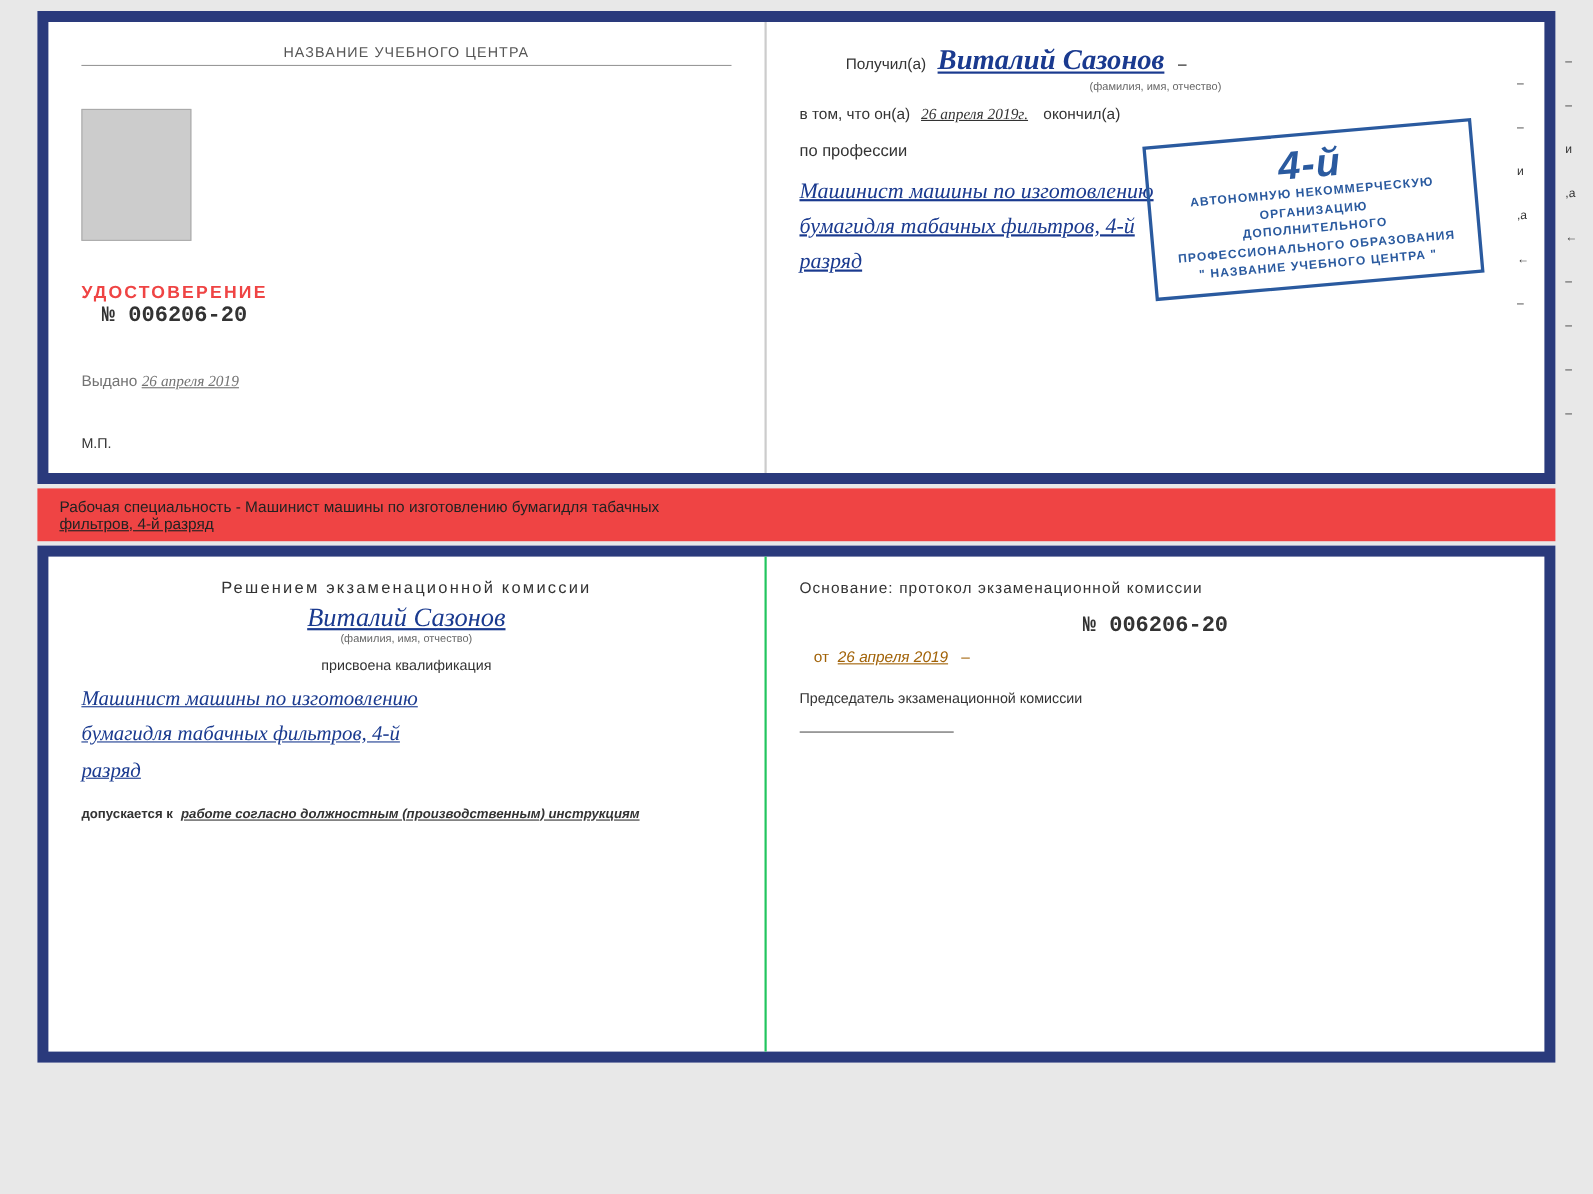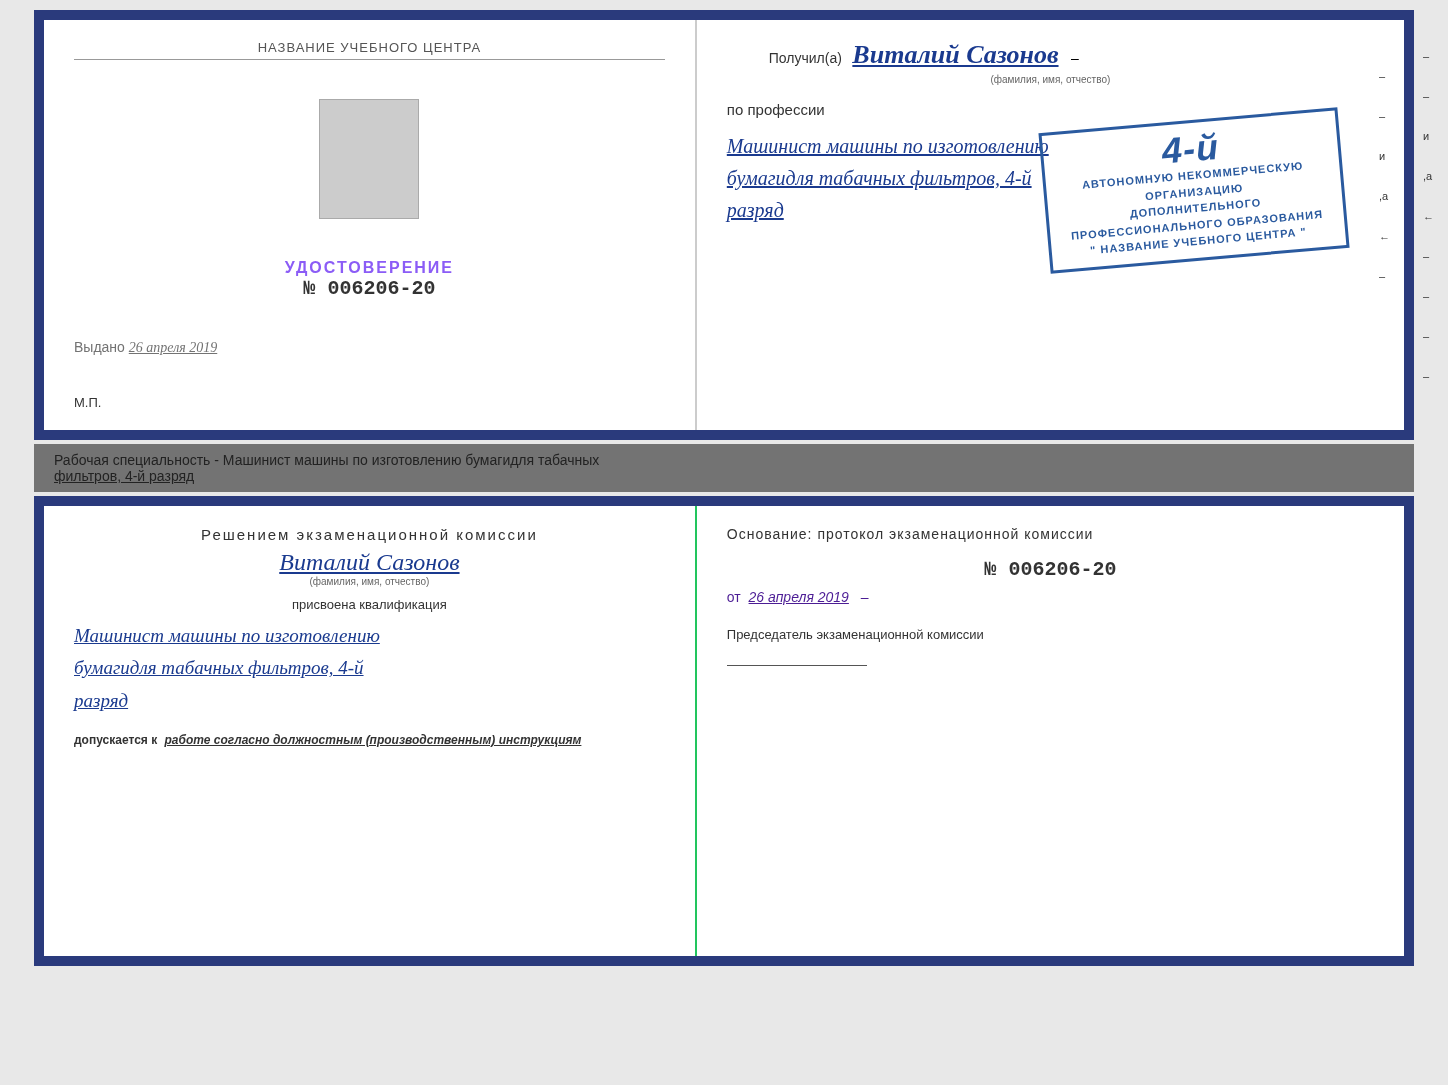--- a/index.html
+++ b/index.html
@@ -32,21 +32,21 @@
       display: flex;
       position: relative;
     }
 
     .cert-left {
       width: 48%;
       border-right: 2px solid #ccc;
       padding: 20px 30px;
       display: flex;
       flex-direction: column;
-      align-items: center;
+      align-items: flex-start;
       justify-content: space-between;
     }
 
     .cert-right {
       width: 52%;
       padding: 20px 30px;
       position: relative;
     }
 
     .school-name-label {
@@ -60,21 +60,21 @@
     }
 
     .udostoverenie-block {
       text-align: center;
     }
 
     .udostoverenie-title {
       font-size: 16px;
       font-weight: bold;
       letter-spacing: 2px;
-      color: #8b5cf6;
+      color: #ef4444;
     }
 
     .udostoverenie-number {
       font-size: 20px;
       font-family: 'Courier New', monospace;
       color: #333;
       font-weight: bold;
     }
 
     .photo-block {
@@ -162,21 +162,21 @@
       font-style: italic;
       font-size: 20px;
       color: #1a3a8f;
       text-decoration: underline;
       line-height: 1.6;
     }
 
     
     .middle-strip {
       width: 100%;
-      background: #737373;
+      background: #ef4444;
       padding: 8px 20px;
       font-size: 14px;
       color: #222;
     }
 
     .middle-strip .underline-text {
       text-decoration: underline;
     }
 
     
@@ -263,22 +263,23 @@
       font-size: 20px;
       font-family: 'Courier New', monospace;
       color: #333;
       font-weight: bold;
       text-align: center;
       margin-bottom: 8px;
     }
 
     .ot-date {
       font-size: 14px;
-      color: #4c1d95;
+      color: #a16207;
       margin-bottom: 20px;
+      margin-left: 13px;
     }
 
     .podpis-block {
       font-size: 13px;
       color: #333;
       line-height: 1.6;
       margin-bottom: 20px;
     }
 
     .podpis-line {
@@ -326,20 +327,25 @@
 
     <div class="cert-right">
 
       <div style="margin-bottom:4px;">
         <span class="poluchil-line">Получил(а)</span>
         <span class="poluchil-name" style="margin-left:6px;">Виталий Сазонов</span>
         <span style="margin-left:8px; font-size:14px;">–</span>
       </div>
       <div class="poluchil-sub">(фамилия, имя, отчество)</div>
 
+      <div style="font-size:14px; color:#333; margin-bottom:8px;">
+        <span>в том, что он(а)</span>
+        <span class="date-italic" style="margin-left:6px;">26 апреля 2019г.</span>
+        <span style="margin-left:10px;">окончил(а)</span>
+      </div>
 
       <div class="stamp-block">
         <div class="stamp-number">4-й</div>
         <div>АВТОНОМНУЮ НЕКОММЕРЧЕСКУЮ ОРГАНИЗАЦИЮ</div>
         <div>ДОПОЛНИТЕЛЬНОГО ПРОФЕССИОНАЛЬНОГО ОБРАЗОВАНИЯ</div>
         <div>" НАЗВАНИЕ УЧЕБНОГО ЦЕНТРА "</div>
       </div>
 
       <div style="margin-top:10px;">
         <div class="po-professii">по профессии</div>

